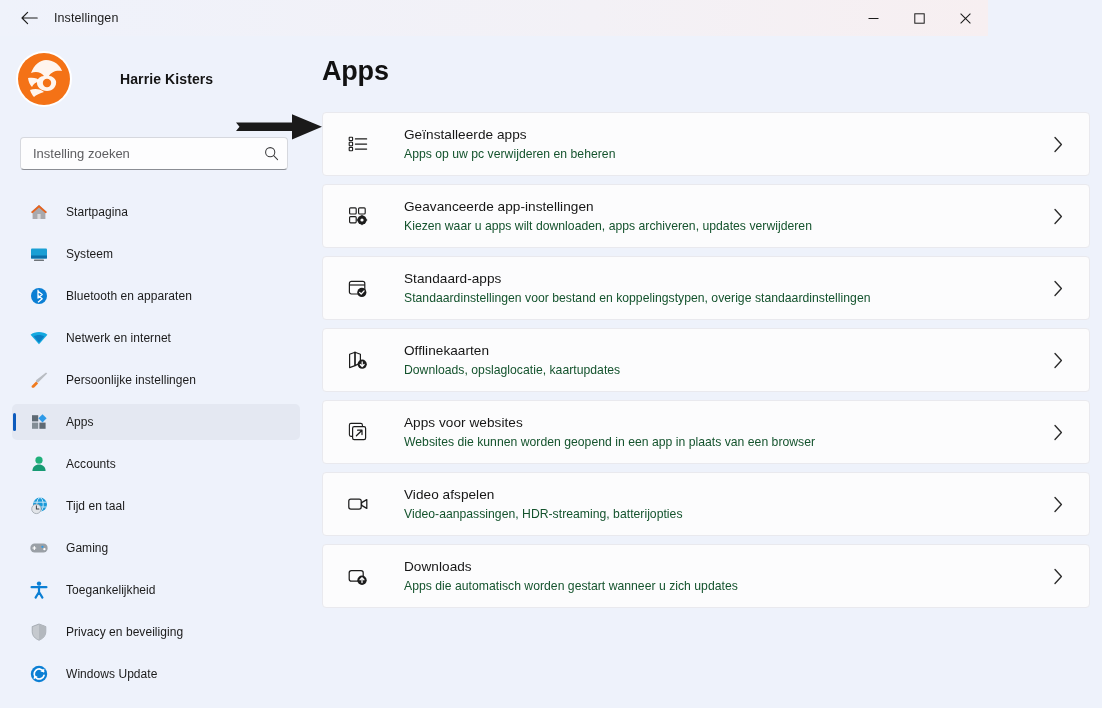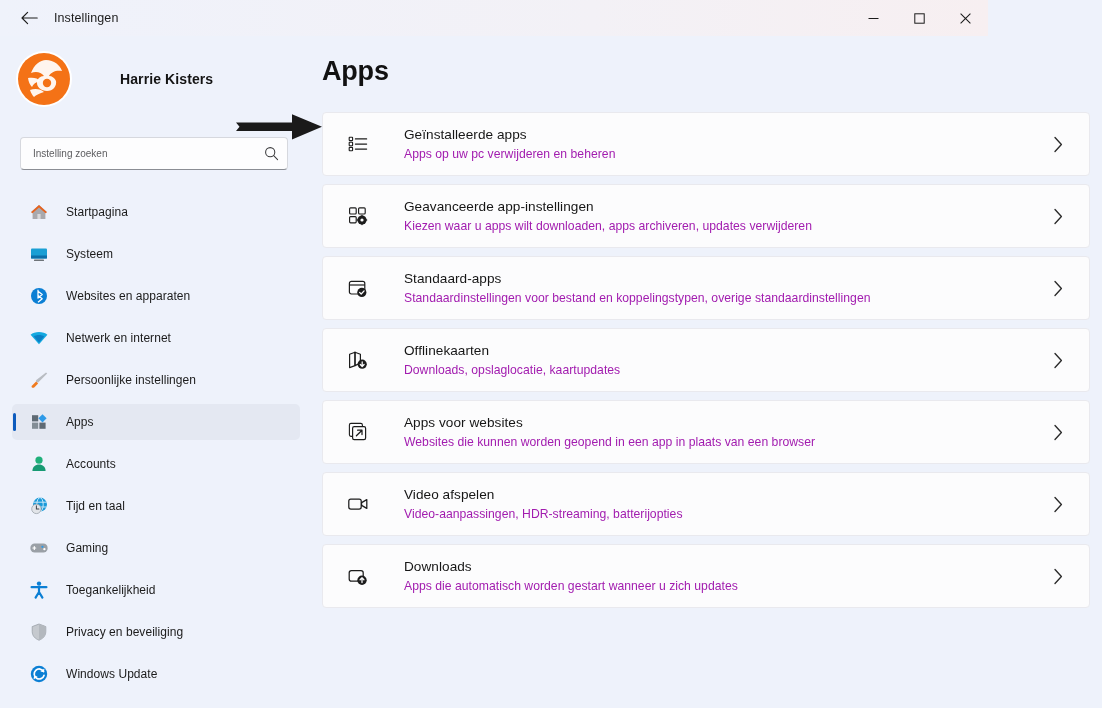--- a/index.html
+++ b/index.html
@@ -105,21 +105,21 @@
     border-radius: 4px;
     display: flex;
     align-items: center;
   }
   .search-input {
     flex: 1;
     border: none;
     outline: none;
     background: transparent;
     font-family: inherit;
-    font-size: 10px;
+    font-size: 13px;
     color: #737373;
     padding: 0 8px 0 12px;
   }
   .search-input::placeholder { color: #5d5d60; }
   .search-icon-btn {
     width: 30px; height: 31px;
     display: flex; align-items: center; justify-content: center;
     cursor: pointer;
     border-radius: 3px;
     margin-right: 1px;
@@ -211,21 +211,21 @@
     justify-content: center;
   }
   .card-title {
     font-size: 13.6px;
     color: #161616;
     line-height: 19px;
     letter-spacing: .05px;
   }
   .card-sub {
     font-size: 12.2px;
-    color: #a21caf;
+    color: #14532d;
     line-height: 17px;
     margin-top: 2px;
     letter-spacing: .02px;
   }
   .chevron {
     width: 30px; height: 30px;
     flex: 0 0 30px;
     display: flex; align-items: center; justify-content: center;
     color: #2a2a2a;
     margin-right: 6px;
@@ -323,21 +323,21 @@
         <span class="nav-label">Systeem</span>
       </div>
 
       <div class="nav-item">
         <span class="nav-icon">
           <svg width="20" height="20" viewBox="0 0 20 20">
             <circle cx="10" cy="10" r="8" fill="#0b7fd4"></circle>
             <path d="M9 5.2 L13.2 8.6 L9 12 L9 3.8 M9 16.2 L13.2 12.8 L9 9.4" fill="none" stroke="#ffffff" stroke-width="1.25" stroke-linejoin="round"></path>
           </svg>
         </span>
-        <span class="nav-label">Websites en apparaten</span>
+        <span class="nav-label">Bluetooth en apparaten</span>
       </div>
 
       <div class="nav-item">
         <span class="nav-icon">
           <svg width="20" height="20" viewBox="0 0 20 20">
             <path d="M1.6 6.8 C5.5 3.2 14.5 3.2 18.4 6.8 L10 16.3 Z" fill="#14a9e0"></path>
             <path d="M4.8 8.6 C7.2 6.6 12.8 6.6 15.2 8.6 L10 14.6 Z" fill="#0b7fc4"></path>
           </svg>
         </span>
         <span class="nav-label">Netwerk en internet</span>

